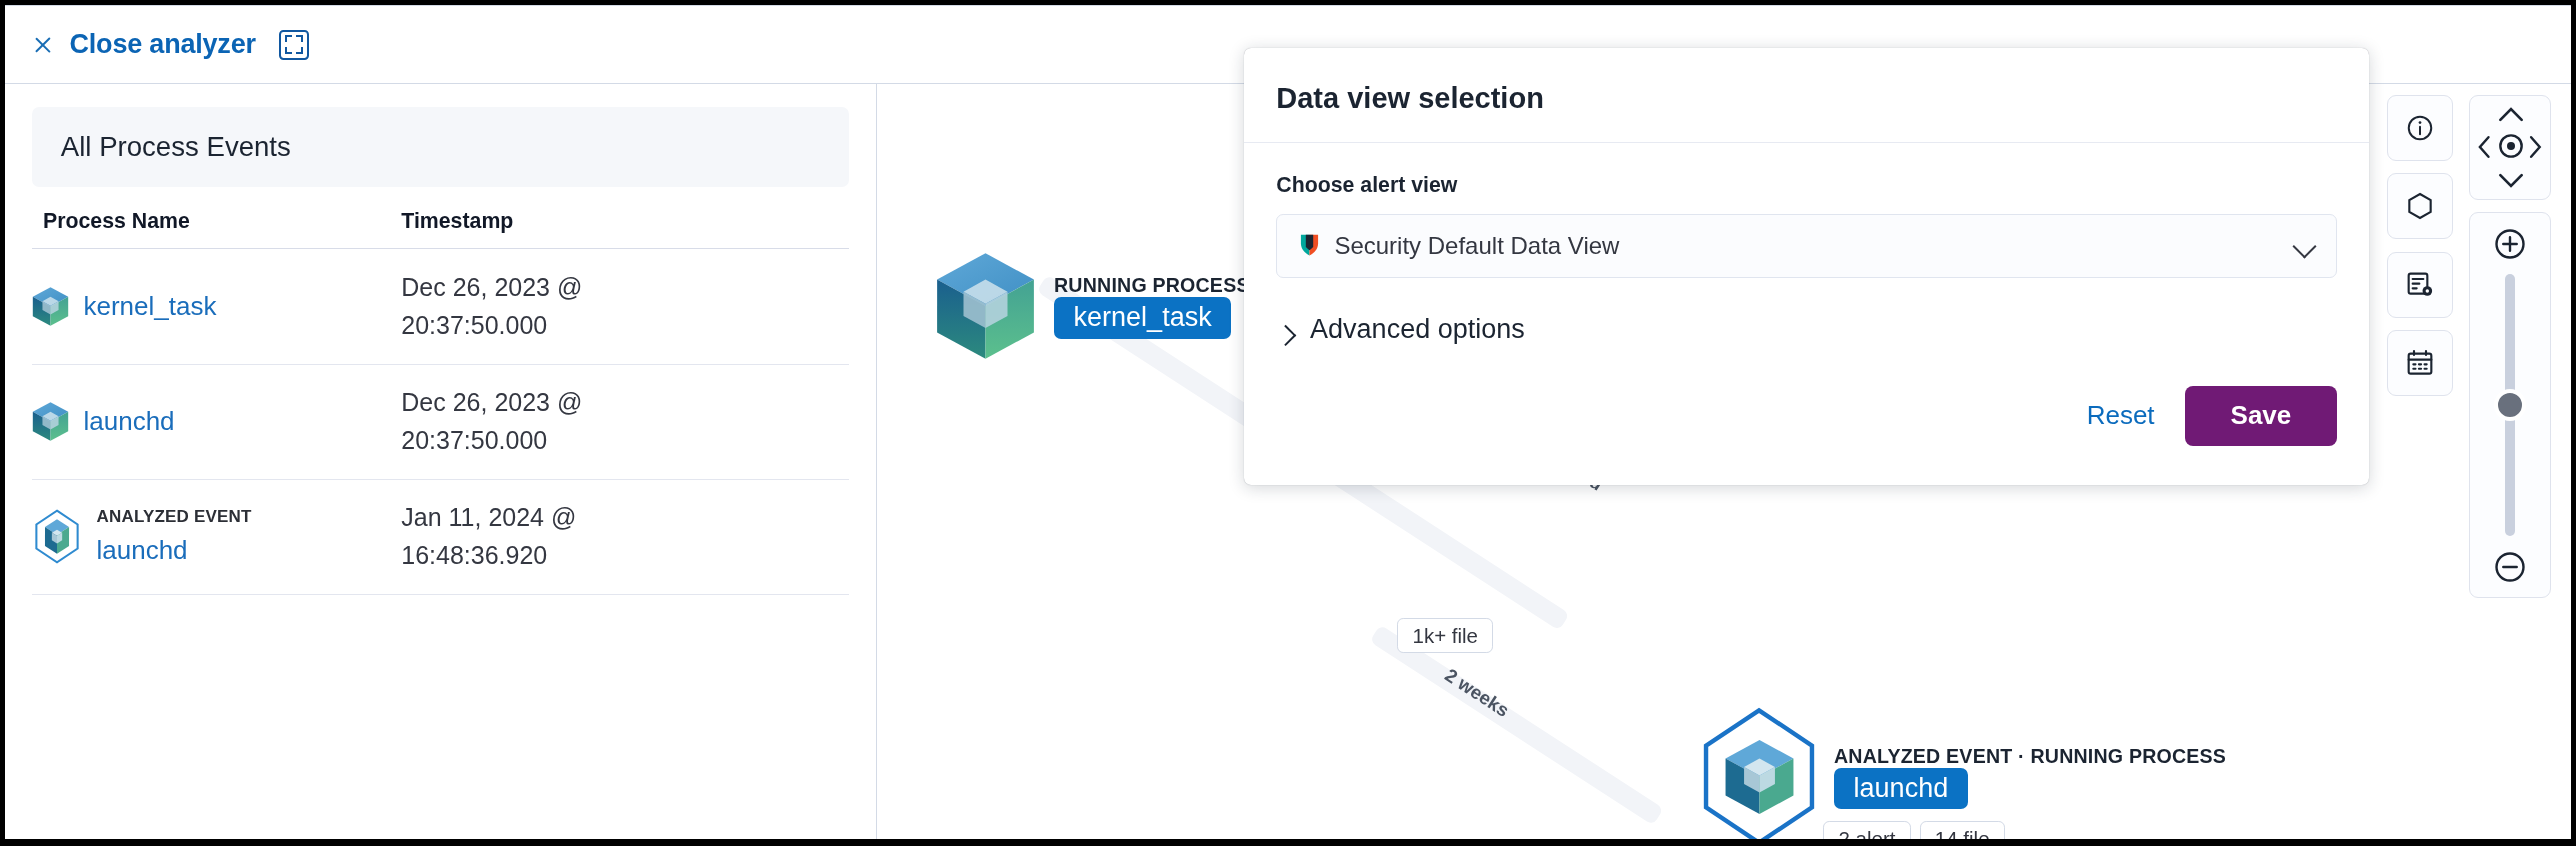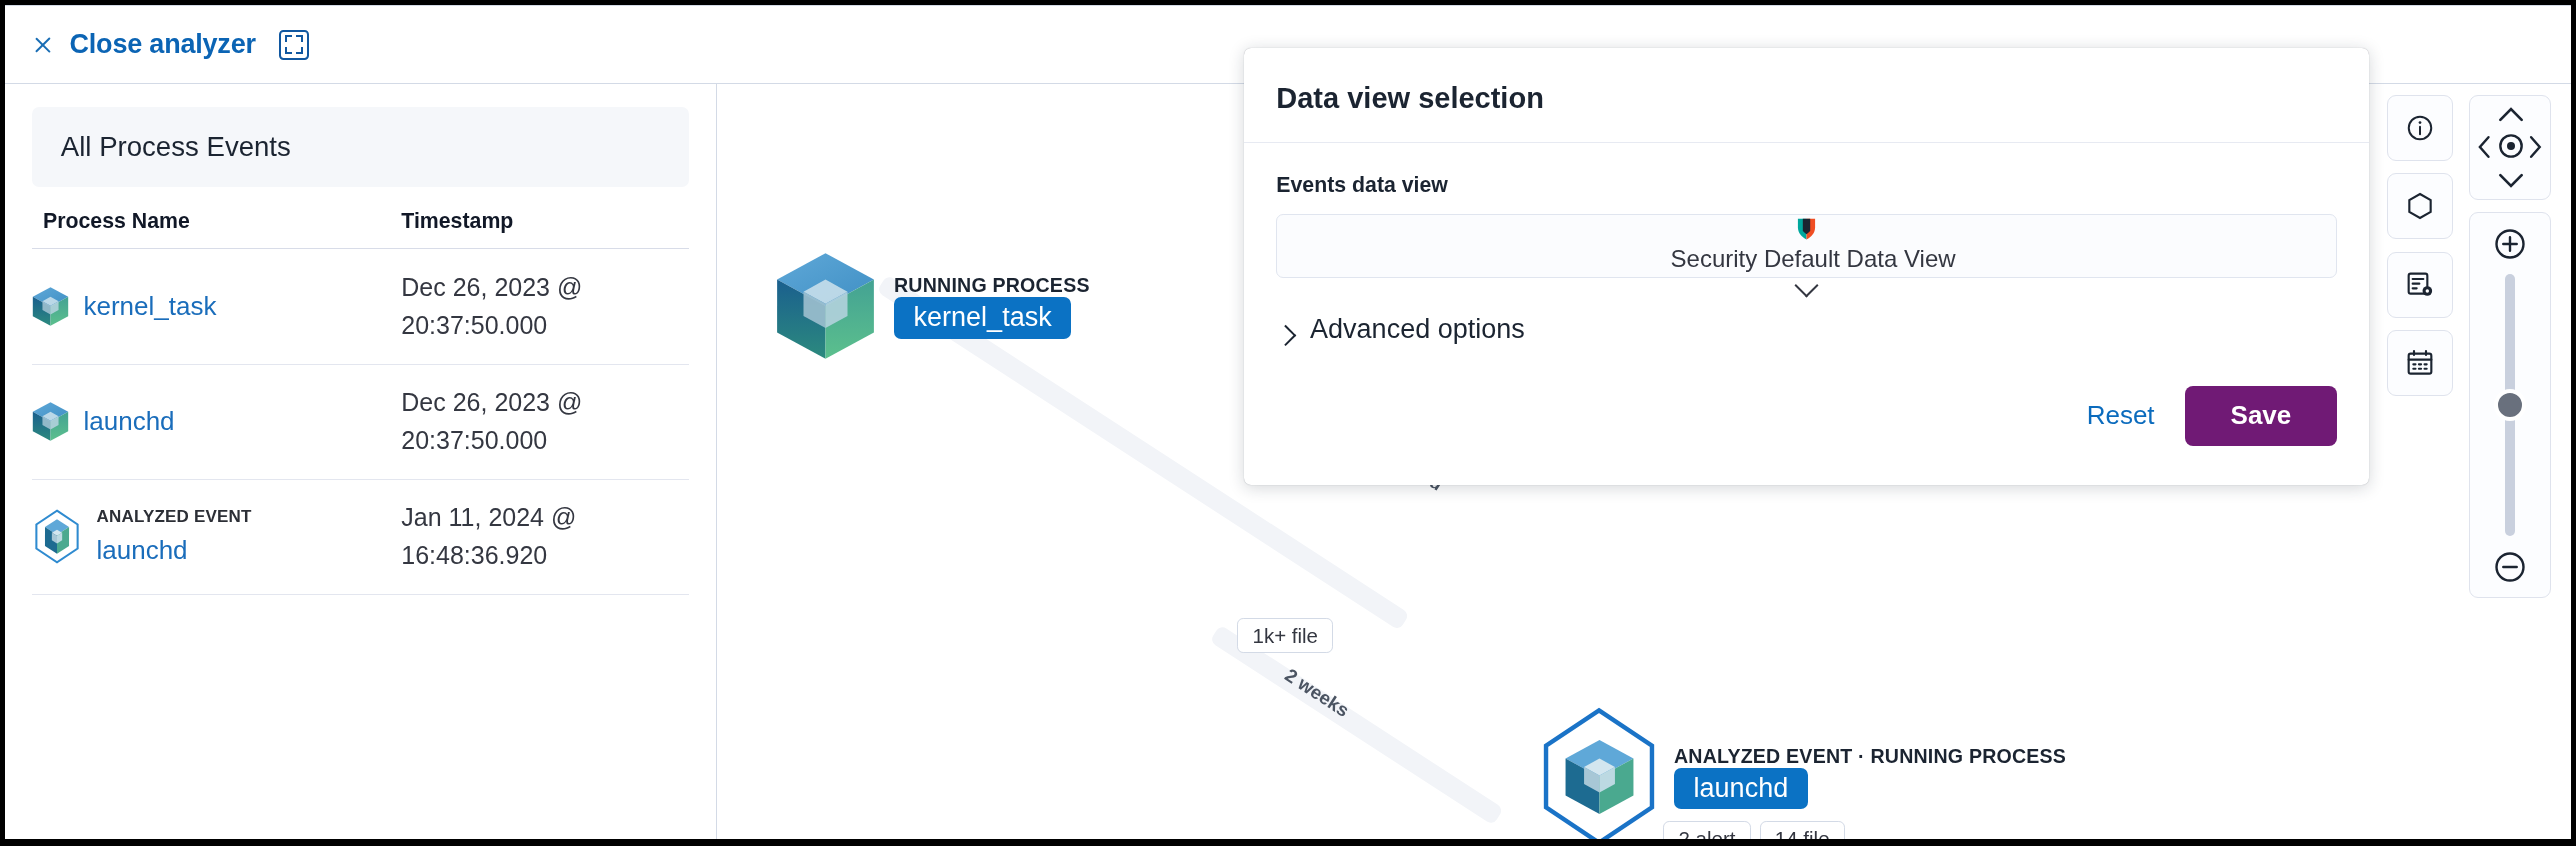--- a/index.html
+++ b/index.html
@@ -43,21 +43,21 @@
   .expand-btn span:nth-child(3){left:3.6px;bottom:3.6px;border-right:0;border-top:0;}
   .expand-btn span:nth-child(4){right:3.6px;bottom:3.6px;border-left:0;border-top:0;}
 
   
   .body-wrap{
     position:absolute; left:0; top:78px; right:0; bottom:0;
     border-top:1.8px solid #d3dae6;
     display:flex;
   }
   .left-panel{
-    width:712px; flex:none; border-right:1.8px solid #d3dae6;
+    width:872px; flex:none; border-right:1.8px solid #d3dae6;
     padding:23px 27px 0 27px; position:relative; background:#fff;
   }
   .panel-title-box{
     background:#f5f7fa; border-radius:7.1px; height:80px;
     display:flex; align-items:center; padding-left:28.5px;
   }
   .panel-title{ font-size:27.6px; color:#1b2431; font-weight:400;}
 
   table.events{ width:100%; border-collapse:collapse; margin-top:22px; }
   table.events th{
@@ -159,21 +159,20 @@
   .modal-head{
     padding:34px 32px 27px 32px; border-bottom:1.8px solid #e7eaf2;
   }
   .modal-title{ font-size:29px; font-weight:700; color:#1b2431; }
   .modal-body{ padding:30px 32px 9px 32px; }
   .field-label{ font-size:21.3px; font-weight:700; color:#1b2431; margin-bottom:16px;}
   .select{
     border:1.8px solid #e0e5ef; background:#fbfcfe; border-radius:7.1px;
     height:64px; display:flex; align-items:center; padding:0 19.6px;
     cursor:pointer;
-    flex-direction:column;
   }
   .select .val{ font-size:24px; color:#343741; margin-left:12.5px; flex:1;}
   .chev{ width:23px;height:23px; position:relative; }
   .chev:before{
     content:""; position:absolute; left:2.7px; top:3.6px; width:15px;height:15px;
     border-right:2.7px solid #343741; border-bottom:2.7px solid #343741;
     transform:rotate(45deg);
   }
   .adv{
     display:flex; align-items:flex-end; gap:14.2px; margin-top:36px; cursor:pointer;
@@ -437,21 +436,21 @@
         </div>
       </div>
     </div>
   </div>
 
   <div class="modal">
     <div class="modal-head">
       <div class="modal-title">Data view selection</div>
     </div>
     <div class="modal-body">
-      <div class="field-label">Events data view</div>
+      <div class="field-label">Choose alert view</div>
       <div class="select">
         <span>
           <svg width="25" height="27" viewBox="0 0 20 22">
             <path d="M3 3 L10 3 L10 20 C6 18 3 14.5 3 10 Z" fill="#00a79d"></path>
             <path d="M10 3 L17 3 L17 10 C17 14.5 14 18 10 20 Z" fill="#f04e23"></path>
             <path d="M7 3 L13 3 L13 13 C11.6 14.6 10 15.6 10 15.6 C10 15.6 8.4 14.6 7 13 Z" fill="#1b2431"></path>
           </svg>
         </span>
         <span class="val">Security Default Data View</span>
         <span class="chev"></span>

